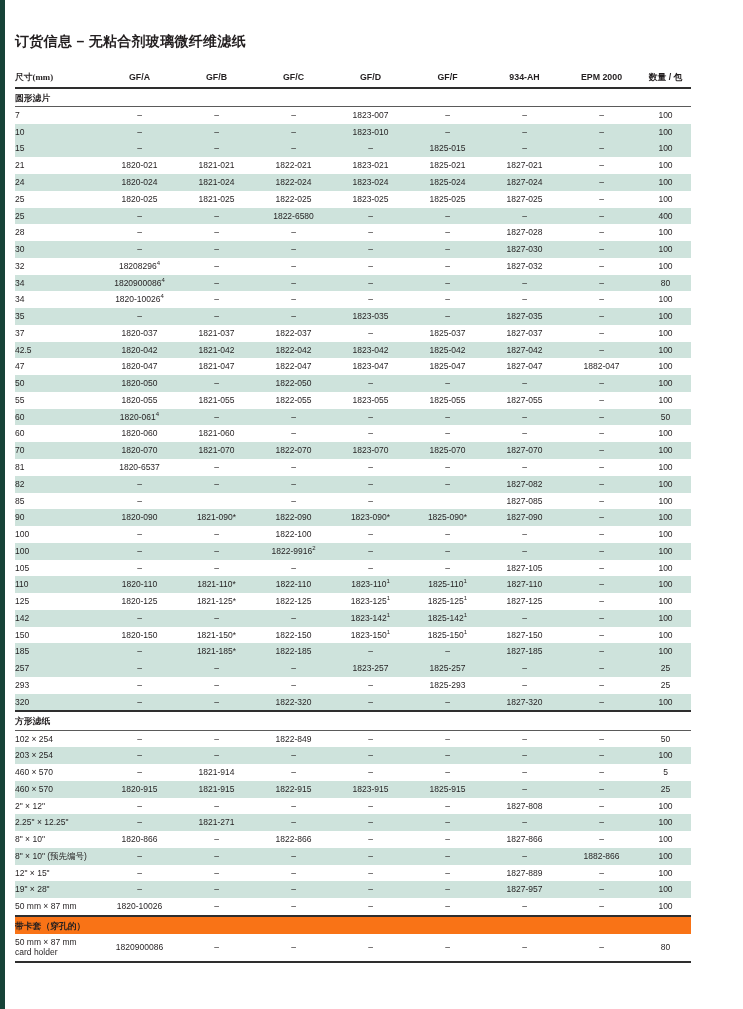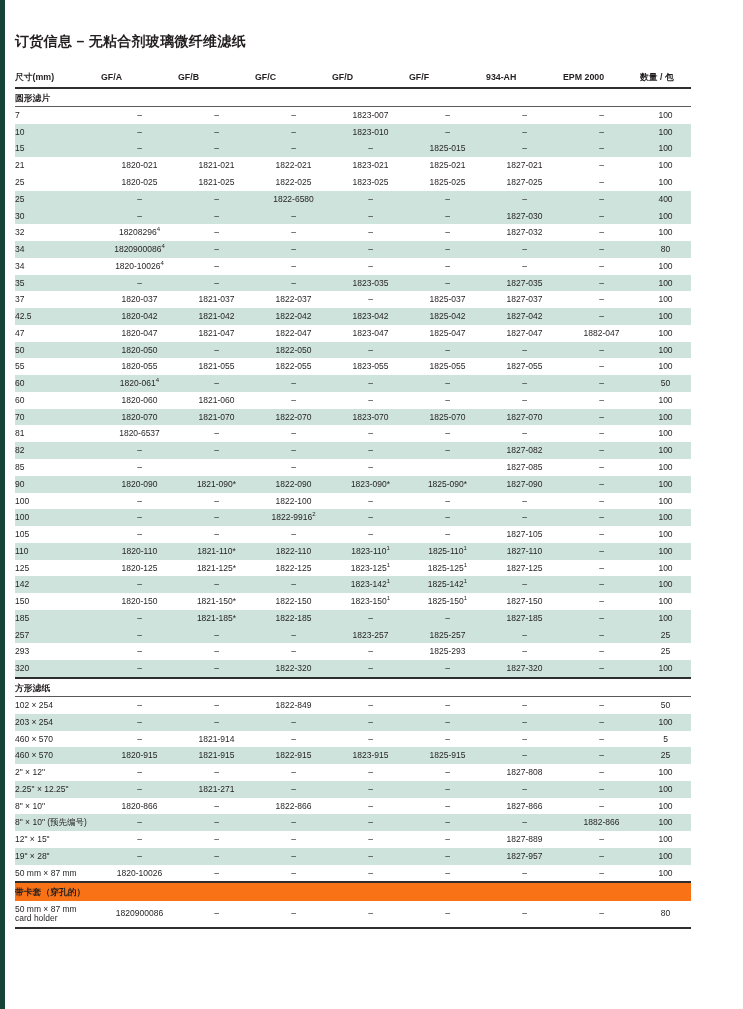--- a/index.html
+++ b/index.html
@@ -17,24 +17,24 @@
   }
   col.c-size  { width:86px; }
   col.c-code  { width:77px; }
   col.c-qty   { width:51px; }
 
   .group-header-cell {
     font-size:9px; font-weight:bold; text-align:center;
     padding:0 0 3px 0; border-bottom:1px solid #2b2b2b;
   }
   .col-header-row th {
-    font-size:8.8px; font-weight:bold; text-align:left;
+    font-size:8.8px; font-weight:bold; text-align:center;
     padding:4px 0 5px 0; border-bottom:2px solid #2e2e2e; line-height:1;
   }
-  .col-header-row th.left { text-align:left; }
+  .col-header-row th.left { text-align:left;font-family:Liberation Serif, serif; }
 
   td { font-size:8.5px; line-height:1.15; padding:4px 2px 3px 2px; vertical-align:middle; }
   td.c-size { text-align:left; padding-left:0; }
   td.c-code, td.c-qty { text-align:center; }
   tr.row-green td { background:#cee3dc; }
 
   tr.section-label-row { border-top:2px solid #2e2e2e;margin-top:36px; }
   tr.section-label-row td {
     font-size:8.8px; font-weight:bold; padding:4px 0 3px 0;
     border-bottom:1px solid #5a5a5a;
@@ -119,20 +119,31 @@
             <td class="c-size">21</td>
             <td class="c-code">1820-021</td>
             <td class="c-code">1821-021</td>
             <td class="c-code">1822-021</td>
             <td class="c-code">1823-021</td>
             <td class="c-code">1825-021</td>
             <td class="c-code">1827-021</td>
             <td class="c-code">–</td>
             <td class="c-qty">100</td>
           </tr>
+          <tr class="row-green">
+            <td class="c-size">24</td>
+            <td class="c-code">1820-024</td>
+            <td class="c-code">1821-024</td>
+            <td class="c-code">1822-024</td>
+            <td class="c-code">1823-024</td>
+            <td class="c-code">1825-024</td>
+            <td class="c-code">1827-024</td>
+            <td class="c-code">–</td>
+            <td class="c-qty">100</td>
+          </tr>
           <tr>
             <td class="c-size">25</td>
             <td class="c-code">1820-025</td>
             <td class="c-code">1821-025</td>
             <td class="c-code">1822-025</td>
             <td class="c-code">1823-025</td>
             <td class="c-code">1825-025</td>
             <td class="c-code">1827-025</td>
             <td class="c-code">–</td>
             <td class="c-qty">100</td>
@@ -140,20 +151,31 @@
           <tr class="row-green">
             <td class="c-size">25</td>
             <td class="c-code">–</td>
             <td class="c-code">–</td>
             <td class="c-code">1822-6580</td>
             <td class="c-code">–</td>
             <td class="c-code">–</td>
             <td class="c-code">–</td>
             <td class="c-code">–</td>
             <td class="c-qty">400</td>
+          </tr>
+          <tr>
+            <td class="c-size">28</td>
+            <td class="c-code">–</td>
+            <td class="c-code">–</td>
+            <td class="c-code">–</td>
+            <td class="c-code">–</td>
+            <td class="c-code">–</td>
+            <td class="c-code">1827-028</td>
+            <td class="c-code">–</td>
+            <td class="c-qty">100</td>
           </tr>
           <tr class="row-green">
             <td class="c-size">30</td>
             <td class="c-code">–</td>
             <td class="c-code">–</td>
             <td class="c-code">–</td>
             <td class="c-code">–</td>
             <td class="c-code">–</td>
             <td class="c-code">1827-030</td>
             <td class="c-code">–</td>

